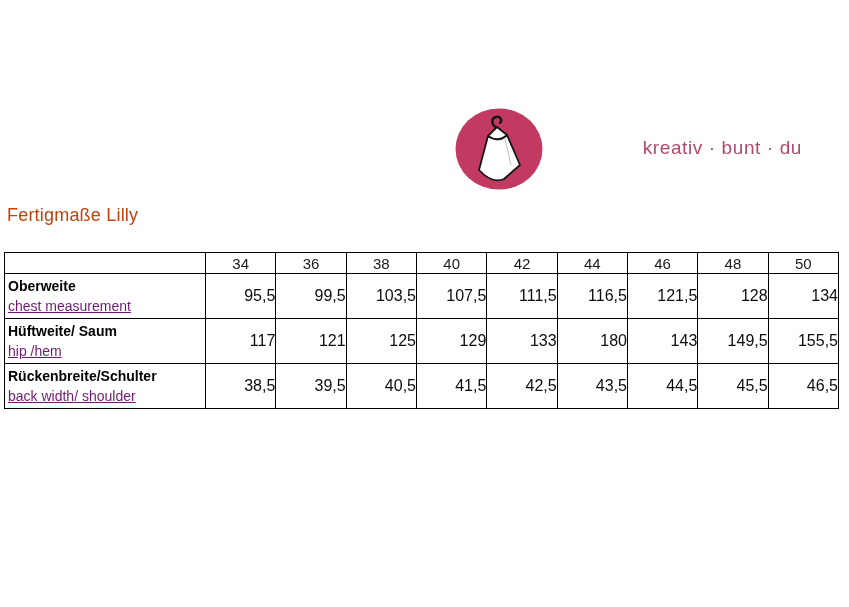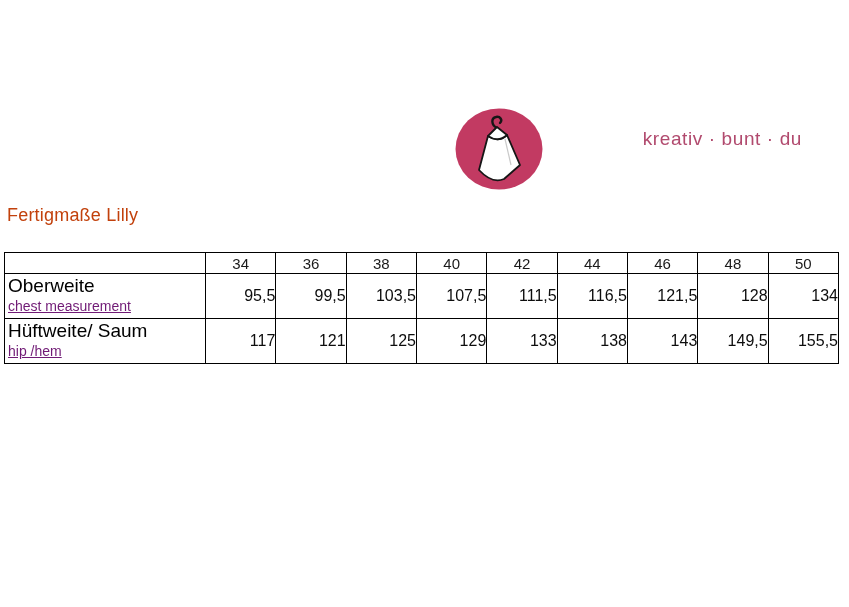--- a/index.html
+++ b/index.html
@@ -23,21 +23,21 @@
   .brand {
     font-size: 27px;
     line-height: 30px;
     color: #3e3e44;
     letter-spacing: 0.4px;
     white-space: nowrap;
   }
   .tagline {
     font-size: 19px;
     line-height: 22px;
-    margin-top: 6px;
+    margin-top: 15px;
     color: #b14a6e;
     text-align: right;
     letter-spacing: 0.6px;
     white-space: nowrap;
   }
 
   
   .page-title {
     position: absolute;
     left: 7px; top: 205px;
@@ -70,23 +70,23 @@
   .size-table tbody tr { height: 44px; }
   .size-table tbody tr:last-child { height: 40px; }
   .size-table th.row-label {
     text-align: left;
     vertical-align: middle;
     padding: 2px 4px 2px 3px;
     font-weight: normal;
   }
   .label-de {
     display: block;
-    font-size: 19px;
+    font-size: 14px;
     line-height: 20px;
-    font-weight: normal;
+    font-weight: bold;
     color: #000000;
   }
   .label-en {
     display: block;
     font-size: 14px;
     line-height: 20px;
     color: #701a75;
     text-decoration: underline;
   }
   .size-table tbody td {
@@ -159,19 +159,34 @@
       <tr>
         <th class="row-label">
           <span class="label-de">Hüftweite/ Saum</span>
           <span class="label-en">hip /hem</span>
         </th>
         <td>117</td>
         <td>121</td>
         <td>125</td>
         <td>129</td>
         <td>133</td>
-        <td>138</td>
+        <td>180</td>
         <td>143</td>
         <td>149,5</td>
         <td>155,5</td>
+      </tr>
+      <tr>
+        <th class="row-label">
+          <span class="label-de">Rückenbreite/Schulter</span>
+          <span class="label-en">back width/ shoulder</span>
+        </th>
+        <td>38,5</td>
+        <td>39,5</td>
+        <td>40,5</td>
+        <td>41,5</td>
+        <td>42,5</td>
+        <td>43,5</td>
+        <td>44,5</td>
+        <td>45,5</td>
+        <td>46,5</td>
       </tr>
     </tbody>
 </table>
 
 </body></html>

